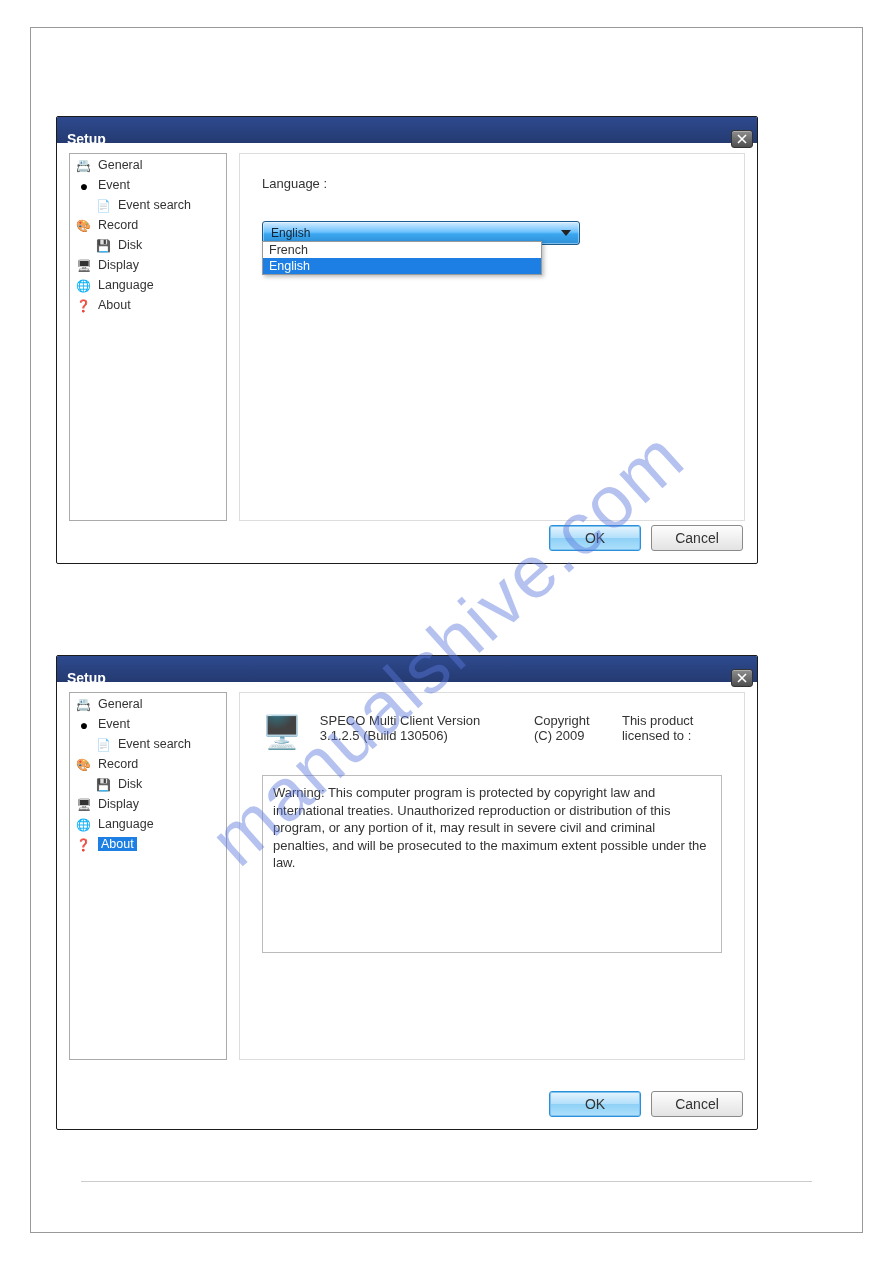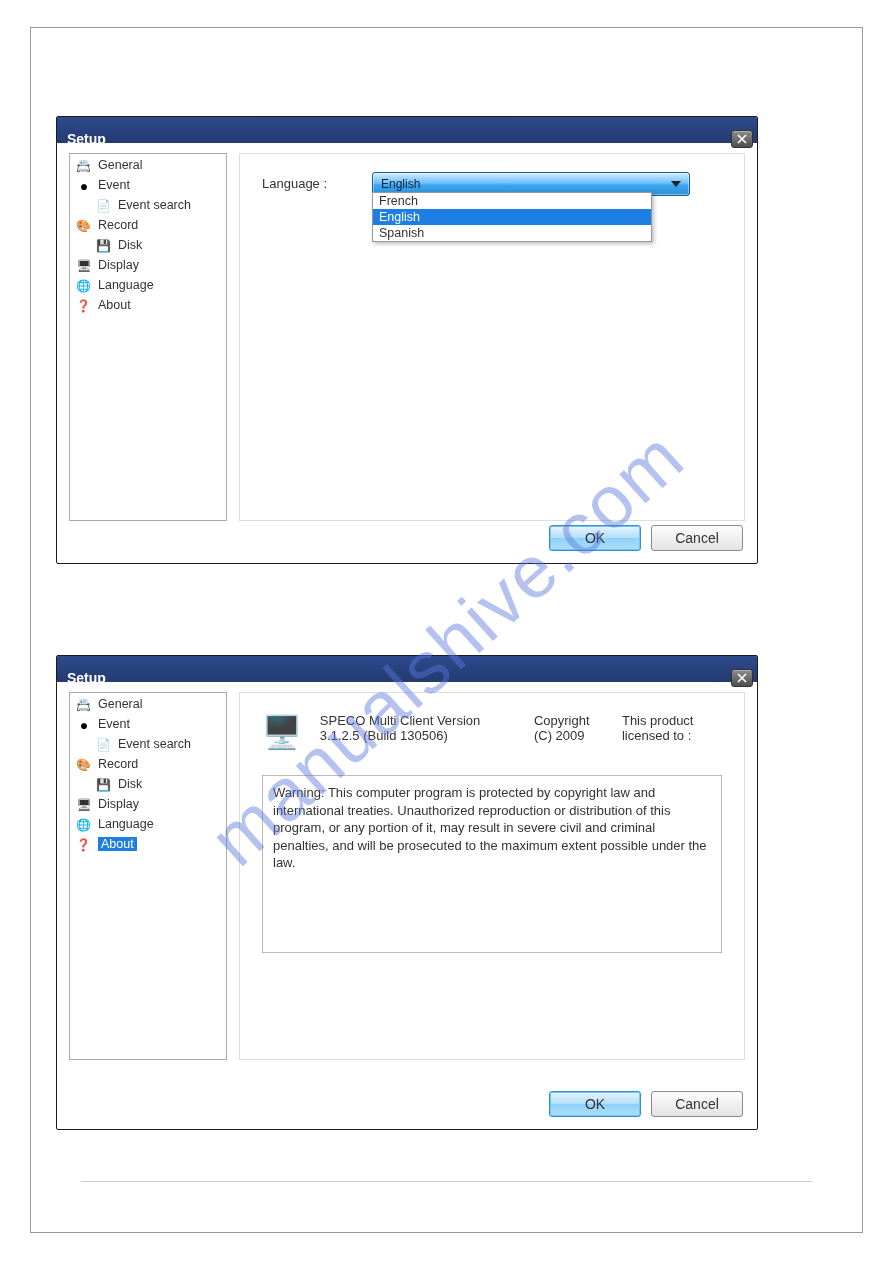--- a/index.html
+++ b/index.html
@@ -87,21 +87,21 @@
   .content {
     flex:1; height:368px;
     border:1px solid #ddd;
     margin-left:12px;
     background:#fff;
     padding:18px 22px;
     position:relative;
     font-size:13px;
   }
 
-  .lang-row { display:flex; align-items:flex-start; gap:30px; }
+  .lang-row { display:flex; align-items:flex-start; gap:30px;flex-direction:column; }
   .lang-row .label { width:80px; padding-top:4px; }
   .combo-wrap { position:relative; width:318px; }
   .combo {
     height:24px;
     border:1px solid #1b5b8e;
     border-radius:3px;
     background: linear-gradient(#d5ecff 0%, #6ec2ff 45%, #3aa6f0 55%, #2f90d6 100%);
     display:flex; align-items:center; justify-content:space-between;
     padding:0 8px;
     color:#123; font-size:12px;
@@ -223,21 +223,20 @@
         <div class="lang-row">
           <div class="label">Language :</div>
           <div class="combo-wrap">
             <div class="combo">
               <span>English</span>
               <span class="arrow"></span>
             </div>
             <div class="listbox">
               <div class="item">French</div>
               <div class="item sel">English</div>
-              <div class="item">Spanish</div>
             </div>
           </div>
         </div>
       </div>
     </div>
     <div class="button-row">
       <div class="btn primary">OK</div>
       <div class="btn">Cancel</div>
     </div>
   </div>

